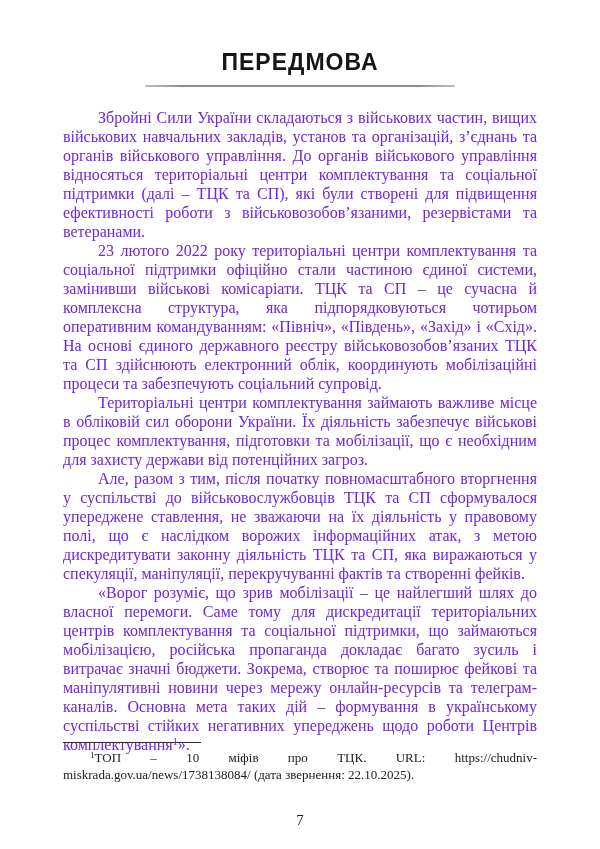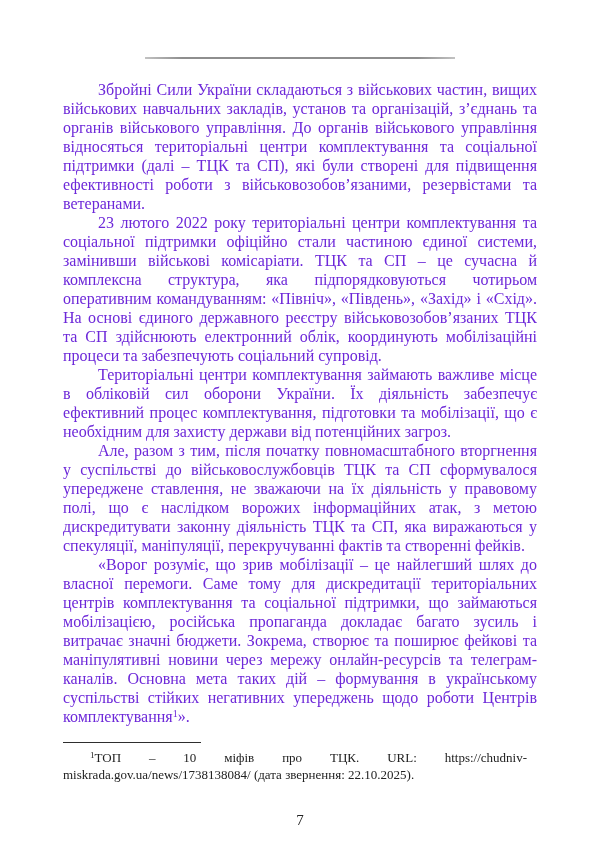--- a/index.html
+++ b/index.html
@@ -48,21 +48,21 @@
     text-indent: 35px;
   }
   sup.fn-ref {
     font-size: 10px;
     line-height: 0;
     vertical-align: 5px;
   }
   .footnote-area {
     position: absolute;
     left: 63px;
-    right: 73px;
+    right: 63px;
     top: 742px;
   }
   .footnote-rule {
     width: 138px;
     height: 1px;
     margin: 0 0 6px 0;
     border: none;
     background: #2e2e2e;
   }
   .footnote {
@@ -88,27 +88,28 @@
     font-family: "Liberation Serif", "DejaVu Serif", serif;
     font-size: 15px;
     color: #222222;
   }
 </style>
 </head>
 <body>
 
 <div class="page">
 
+  <h1 class="doc-title">ПЕРЕДМОВА</h1>
 
   <div class="title-rule"></div>
 
   <div class="doc-body">
     <p>Збройні Сили України складаються з військових частин, вищих військових навчальних закладів, установ та організацій, з’єднань та органів військового управління. До органів військового управління відносяться територіальні центри комплектування та соціальної підтримки (далі – ТЦК та СП), які були створені для підвищення ефективності роботи з військовозобов’язаними, резервістами та ветеранами.</p>
     <p>23 лютого 2022 року територіальні центри комплектування та соціальної підтримки офіційно стали частиною єдиної системи, замінивши військові комісаріати. ТЦК та СП – це сучасна й комплексна структура, яка підпорядковуються чотирьом оперативним командуванням: «Північ», «Південь», «Захід» і «Схід». На основі єдиного державного реєстру військовозобов’язаних ТЦК та СП здійснюють електронний облік, координують мобілізаційні процеси та забезпечують соціальний супровід.</p>
-    <p>Територіальні центри комплектування займають важливе місце в обліковій сил оборони України. Їх діяльність забезпечує ефективний процес комплектування, підготовки та мобілізації, що є необхідним для захисту держави від потенційних загроз.</p>
+    <p>Територіальні центри комплектування займають важливе місце в обліковій сил оборони України. Їх діяльність забезпечує військові процес комплектування, підготовки та мобілізації, що є необхідним для захисту держави від потенційних загроз.</p>
     <p>Але, разом з тим, після початку повномасштабного вторгнення у суспільстві до військовослужбовців ТЦК та СП сформувалося упереджене ставлення, не зважаючи на їх діяльність у правовому полі, що є наслідком ворожих інформаційних атак, з метою дискредитувати законну діяльність ТЦК та СП, яка виражаються у спекуляції, маніпуляції, перекручуванні фактів та створенні фейків.</p>
     <p><span>«Ворог розуміє, що зрив мобілізації – це найлегший шлях до власної перемоги. Саме тому для дискредитації територіальних центрів комплектування та соціальної підтримки, що займаються мобілізацією, російська пропаганда докладає багато зусиль і витрачає значні бюджети. Зокрема, створює та поширює фейкові та маніпулятивні новини через мережу онлайн-ресурсів та телеграм-каналів. Основна мета таких дій – формування в українському суспільстві стійких негативних упереджень щодо роботи Центрів комплектування</span><sup class="fn-ref">1</sup><span>».</span></p>
   </div>
 
   <div class="footnote-area">
     <div class="footnote-rule"></div>
     <p class="footnote"><sup>1</sup><span>ТОП – 10 міфів про ТЦК. URL: </span><span>https://chudniv-miskrada.gov.ua/news/1738138084/</span><span> (дата звернення: 22.10.2025).</span></p>
   </div>
 
   <div class="page-number">7</div>

